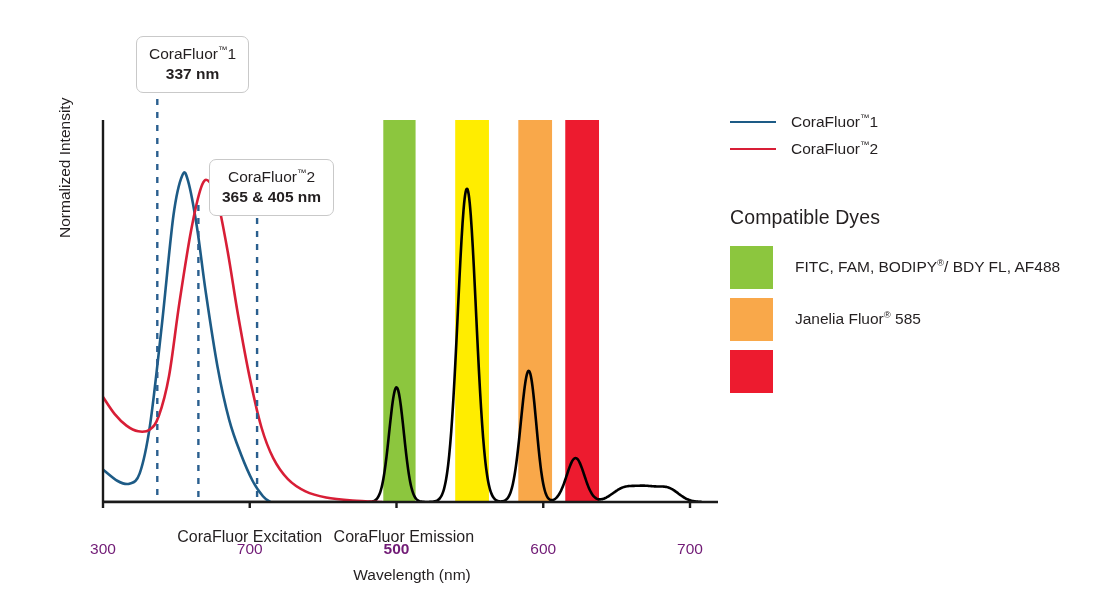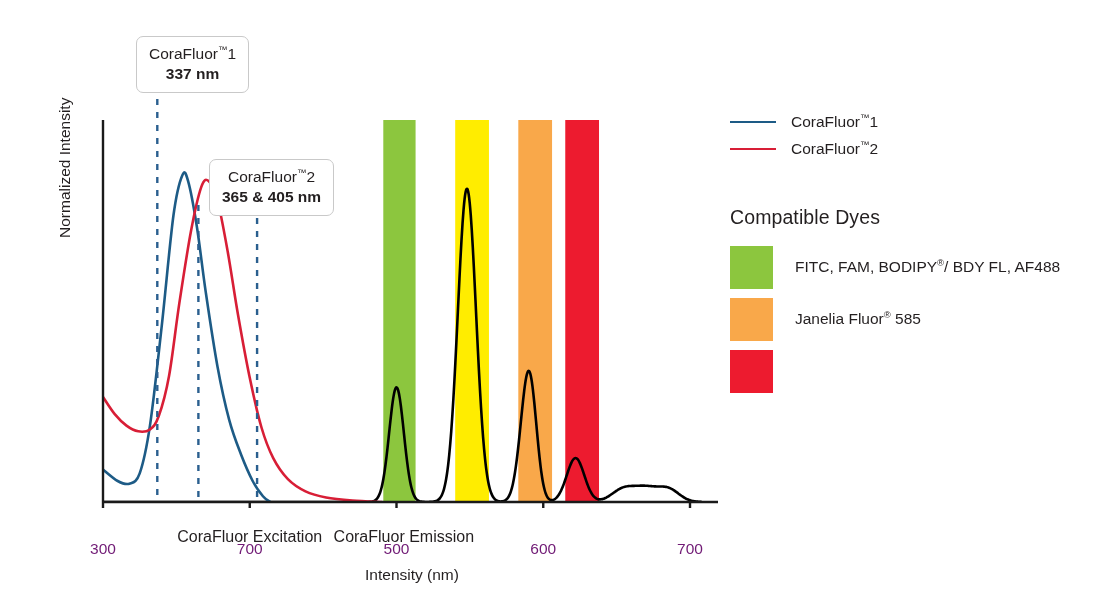--- a/index.html
+++ b/index.html
@@ -182,27 +182,27 @@
   <div class="callout" id="callout-1">
     <span class="l1">CoraFluor<sup class="tm">™</sup>1</span>
     <span class="l2">337 nm</span>
   </div>
 
   <div class="callout" id="callout-2">
     <span class="l1">CoraFluor<sup class="tm">™</sup>2</span>
     <span class="l2">365 &amp; 405 nm</span>
   </div>
 
-  <div id="x-axis-title">Intensity (nm)</div>
+  <div id="x-axis-title">Wavelength (nm)</div>
   <div id="y-axis-title">Normalized Intensity</div>
 
   <div id="tick-labels">
       <div class="axis-tick" style="left: 103px; top: 508px;">300</div>
       <div class="axis-tick" style="left: 249.75px; top: 508px;">700</div>
-      <div class="axis-tick" style="left: 396.5px; top: 508px;">500</div>
+      <div class="axis-tick" style="left: 396.5px; top: 508px; font-weight: bold;">500</div>
       <div class="axis-tick" style="left: 543.25px; top: 508px;">600</div>
       <div class="axis-tick" style="left: 690px; top: 508px;">700</div>
     </div>
   <div id="sub-labels">
       <div class="axis-sublabel" style="left: 249.75px; top: 528px;">CoraFluor Excitation</div>
       <div class="axis-sublabel" style="left: 403.837px; top: 528px;">CoraFluor Emission</div>
     </div>
 
   <div id="legend">
     <div id="series-legend">

